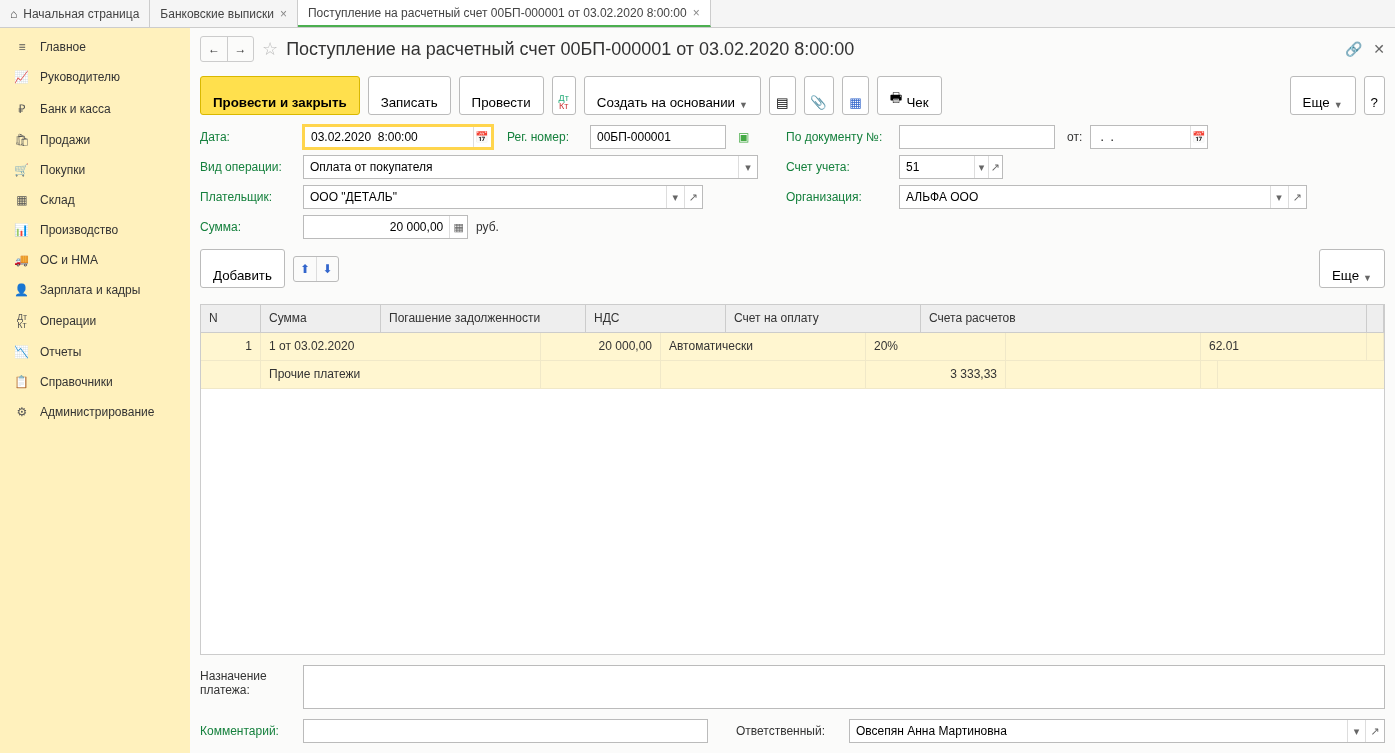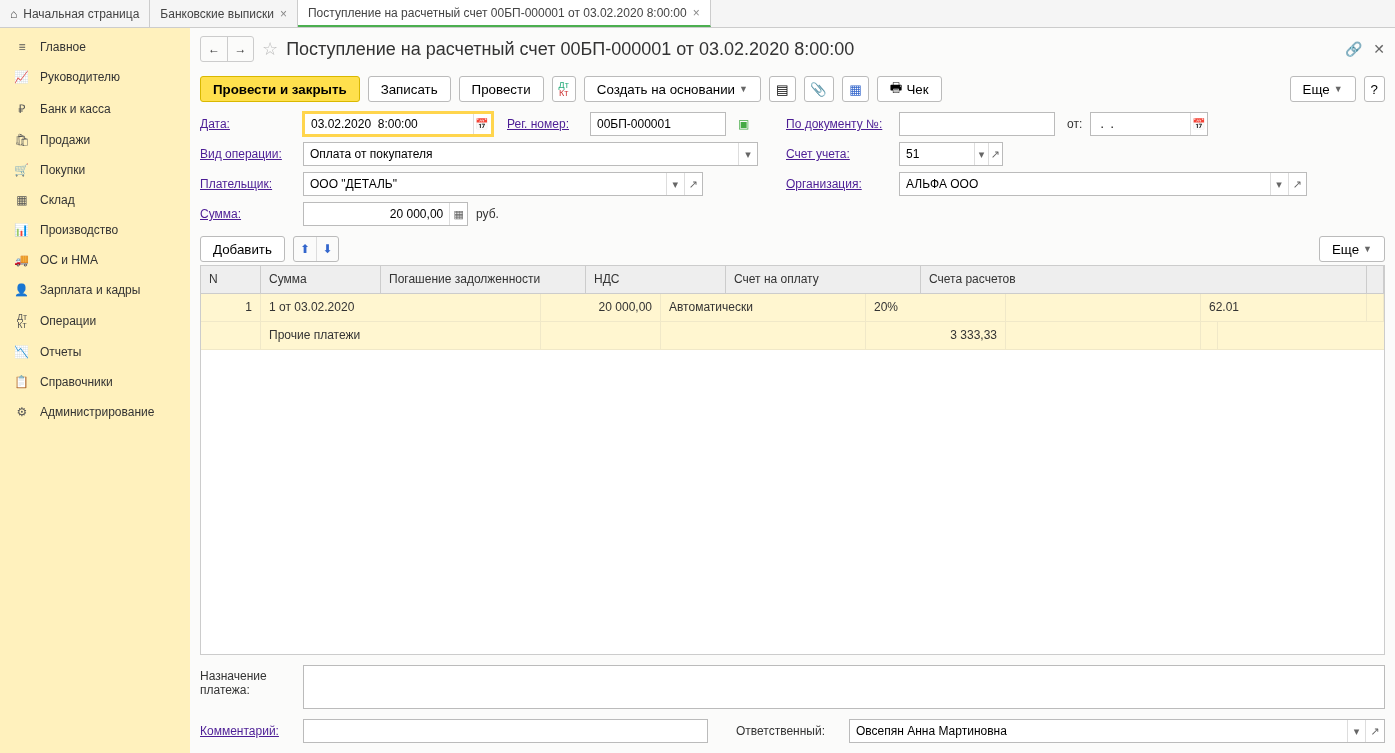--- a/index.html
+++ b/index.html
@@ -17,37 +17,37 @@
 .content { flex: 1; display: flex; flex-direction: column; padding: 8px 10px 10px 10px; min-width: 0; }
 .header-row { display: flex; align-items: center; gap: 8px; margin-bottom: 14px; }
 .navbtns { display: flex; border: 1px solid #ccc; border-radius: 3px; }
 .navbtn { width: 26px; height: 24px; display: flex; align-items: center; justify-content: center; cursor: pointer; }
 .navbtn + .navbtn { border-left: 1px solid #ccc; }
 .star-icon { color: #bbb; font-size: 18px; cursor: pointer; }
 .page-title { font-size: 18px; font-weight: normal; color: #333; }
 .header-right { margin-left: auto; display: flex; gap: 10px; align-items: center; }
 .hdr-icon { color: #666; cursor: pointer; font-size: 14px; }
 .toolbar { display: flex; gap: 8px; align-items: center; margin-bottom: 10px; }
-.btn { border: 1px solid #bbb; background: #fff; padding: 4px 12px; border-radius: 3px; cursor: pointer; height: 26px; display: flex; align-items: center; gap: 4px; }
+.btn { border: 1px solid #bbb; background: #fff; padding: 4px 12px; border-radius: 3px; cursor: pointer; height: 39px; display: flex; align-items: flex-end; gap: 4px; }
 .btn.primary { background: #ffe04d; border-color: #d9b800; font-weight: bold; }
 .btn.icon-only { padding: 4px 6px; }
 .dropdown-caret { font-size: 9px; color: #666; }
 .toolbar-spacer { flex: 1; }
 .form-grid { display: flex; flex-direction: column; gap: 6px; margin-bottom: 10px; }
 .form-row { display: flex; align-items: center; gap: 8px; }
-.label { width: 95px; color: #4c1d95; text-decoration: underline; }
+.label { width: 95px; color: #15803d; }
 .label.wide { width: 105px; }
 .input-wrap { display: flex; align-items: center; border: 1px solid #bbb; background: #fff; height: 24px; }
 .input-wrap.highlight { outline: 2px solid #ffd54d; outline-offset: -1px; border: 2px solid #ffd54d;}
 .input-wrap input { border: none; outline: none; padding: 0 6px; font-size: 12px; height: 100%; width: 100%; background: transparent; }
 .input-addon { width: 20px; height: 100%; border-left: 1px solid #ddd; display: flex; align-items: center; justify-content: center; cursor: pointer; color: #666; font-size: 11px; }
 .col2 { display: flex; gap: 28px; }
 .colA { display: flex; flex-direction: column; gap: 6px; }
 .colB { display: flex; flex-direction: column; gap: 6px; }
-.table-toolbar { display: flex; gap: 8px; align-items: center; margin-bottom: 3px; }
+.table-toolbar { display: flex; gap: 8px; align-items: center; margin-bottom: 16px; }
 .arrow-group { display: flex; border: 1px solid #bbb; border-radius: 3px; }
 .arrow-btn { width: 22px; height: 24px; display: flex; align-items: center; justify-content: center; cursor: pointer; }
 .arrow-btn + .arrow-btn { border-left: 1px solid #ddd; }
 .grid-wrap { border: 1px solid #ccc; flex: 1; display: flex; flex-direction: column; min-height: 0; }
 .grid-head { display: flex; background: #eee; border-bottom: 1px solid #ccc; height: 28px; }
 .grid-head .gh { padding: 6px 8px; border-right: 1px solid #ccc; color: #333; font-weight: normal; }
 .grid-body { flex: 1; overflow: auto; background: #fff; }
 .grid-row { display: flex; height: 28px; border-bottom: 1px solid #f0e8c8; background: #fff6d0; }
 .grid-row .gc { padding: 6px 8px; border-right: 1px solid #f0e8c8; overflow: hidden; white-space: nowrap; }
 .gc.num { text-align: right; }

